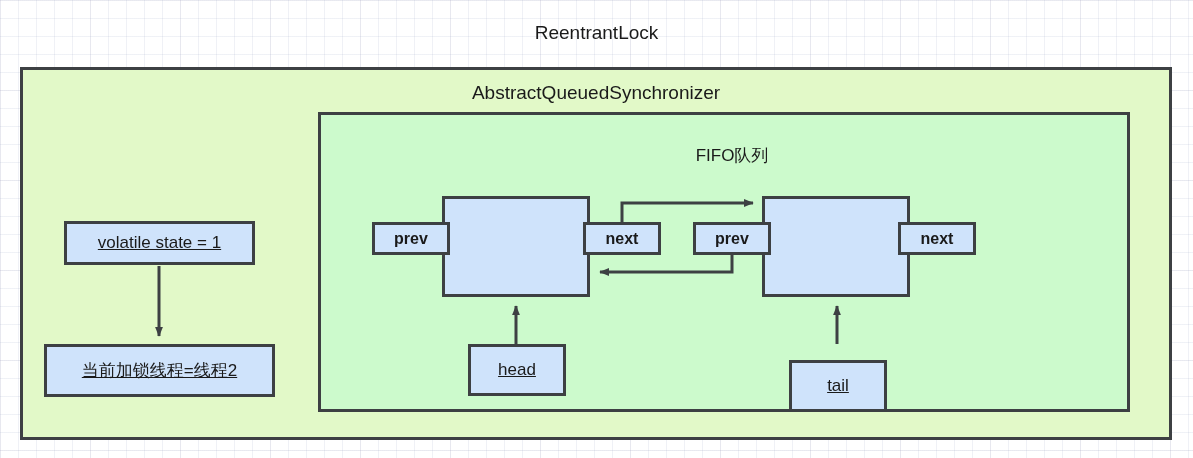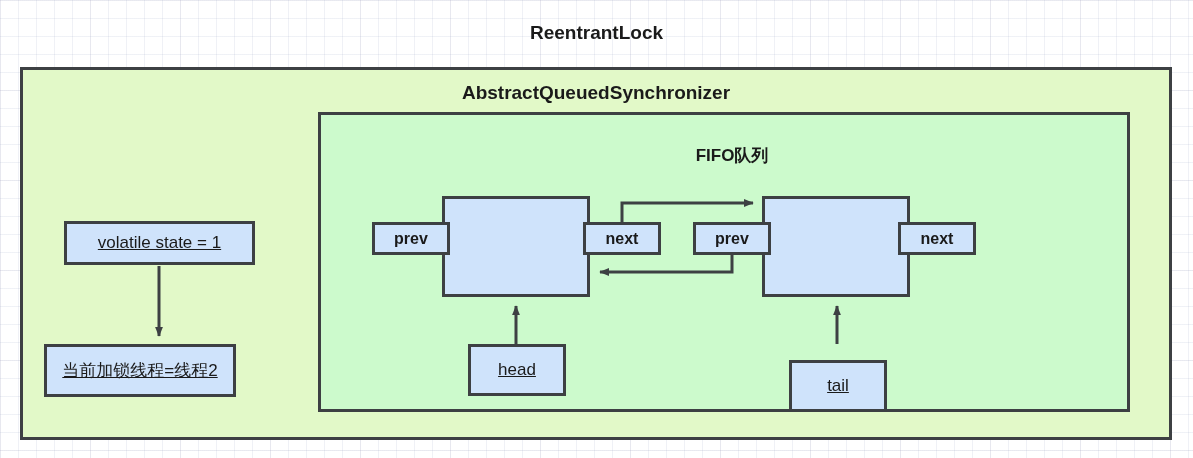--- a/index.html
+++ b/index.html
@@ -30,21 +30,20 @@
     pointer-events: none;
   }
 
   .abs { position: absolute; box-sizing: border-box; }
 
   
   .title {
     text-align: center;
     color: #1a1a1a;
     white-space: nowrap;
-    font-weight: bold;
   }
   #reentrant-title {
     left: 0; top: 22px; width: 1193px;
     font-size: 19px;
   }
   #aqs-title {
     left: 20px; top: 82px; width: 1152px;
     font-size: 19px;
     text-align: center;
   }
@@ -101,21 +100,21 @@
     font-weight: bold;
   }
   .node-shell {
     background: #cfe3fb;
     border: 3px solid #3d4043;
     z-index: 3;
   }
 
   
   #state-box   { left: 64px;  top: 221px; width: 191px; height: 44px; }
-  #lock-box    { left: 44px;  top: 344px; width: 192px; height: 53px; }
+  #lock-box    { left: 44px;  top: 344px; width: 231px; height: 53px; }
 
   
   #node1-shell { left: 442px; top: 196px; width: 148px; height: 101px; }
   #node1-label { left: 468px; top: 207px; width: 96px;  height: 37px; }
   #node1-value { left: 459px; top: 259px; width: 114px; height: 32px; }
   #node1-prev  { left: 372px; top: 222px; width: 78px;  height: 33px; }
   #node1-next  { left: 583px; top: 222px; width: 78px;  height: 33px; }
 
   
   #node2-shell { left: 762px; top: 196px; width: 148px; height: 101px; }

